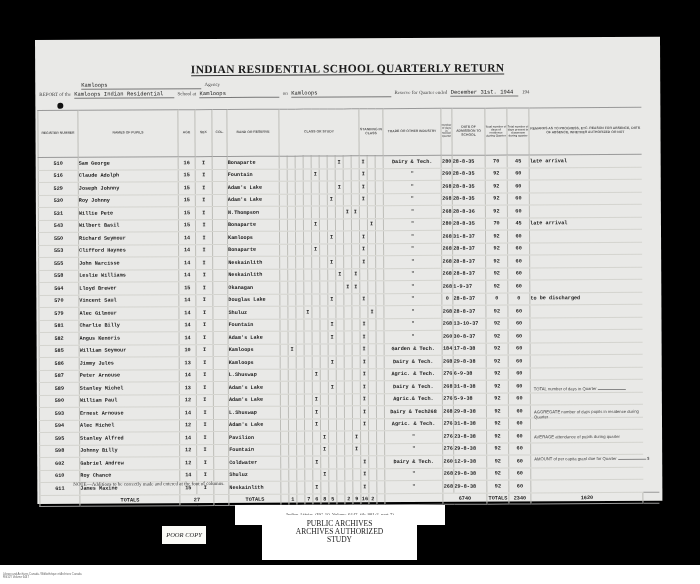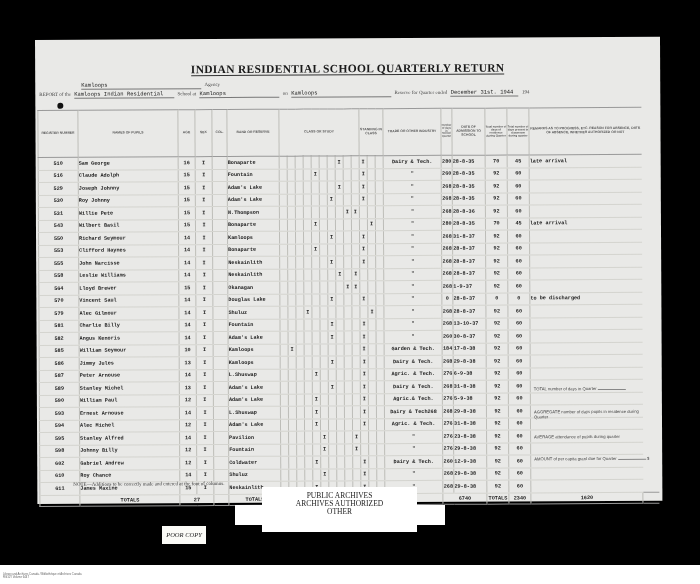--- a/index.html
+++ b/index.html
@@ -16,21 +16,21 @@
   .ledger tr.row td{border-bottom:1px solid #d4d4cf;}
   .ledger th{height:46px;font-family:"Liberation Sans",sans-serif;font-size:3.4px;font-weight:bold;color:#555;vertical-align:middle;text-align:center;border-bottom:1px solid #999;border-top:1px solid #999;white-space:normal;line-height:1.15;}
   .c{text-align:center;}
   .mark{text-align:center;}
   .tot td{height:10px;border-top:1px solid #999;border-bottom:1px solid #999;}
   .tl{font-family:"Liberation Sans",sans-serif;font-size:3.5px;color:#555;}
   .note{position:absolute;left:36px;top:442px;font-size:5px;color:#333;}
   .side{position:absolute;left:497px;font-family:"Liberation Sans",sans-serif;font-size:4.2px;color:#444;width:120px;line-height:1.2;}
   .side .ul{display:inline-block;width:28px;border-bottom:1px solid #888;}
   .archive-ref{position:absolute;left:235px;top:505px;width:210px;height:20px;background:#fff;font-size:4.8px;color:#444;text-align:center;line-height:20px;}
-  .archive-stamp{position:absolute;left:262px;top:487px;width:155px;height:40px;background:#fff;text-align:center;font-size:7.5px;color:#222;line-height:8px;padding-top:5px;}
+  .archive-stamp{position:absolute;left:262px;top:515px;width:155px;height:40px;background:#fff;text-align:center;font-size:7.5px;color:#222;line-height:8px;padding-top:5px;}
   .poor{position:absolute;left:162px;top:526px;width:44px;height:18px;background:#fbfbf7;font-size:6.5px;color:#222;font-style:italic;text-align:center;line-height:18px;}
   .credit{position:absolute;left:3px;top:573px;font-family:"Liberation Sans",sans-serif;font-size:2.8px;color:#666;line-height:3.3px;}
   .pen{position:absolute;left:22px;top:63px;width:6px;height:6px;border-radius:50%;background:#111;}
 </style>
 </head>
 <body>
 
 <div class="scan"></div>
 
 <div class="paper">
@@ -866,20 +866,20 @@
   <div class="side" style="top:397px">AVERAGE attendance of pupils during quarter</div>
   <div class="side" style="top:419px"><span>AMOUNT of per capita grant due for Quarter</span> <span class="ul"></span> <span>$</span></div>
 
   <div class="note">NOTE—Additions to be correctly made and entered at the foot of columns.</div>
 </div>
 
 <div class="archive-ref">Indian Affairs.  (RG 10, Volume 6447, file 881-2, part 7)</div>
 <div class="archive-stamp">
   <div>PUBLIC ARCHIVES</div>
   <div>ARCHIVES AUTHORIZED</div>
-  <div>OTHER</div>
+  <div>STUDY</div>
 </div>
 <div class="poor">POOR COPY</div>
 
 <div class="credit">
   <div>Library and Archives Canada / Bibliothèque et Archives Canada</div>
   <div>RG10 / Volume 6447</div>
 </div>
 
 </body></html>

